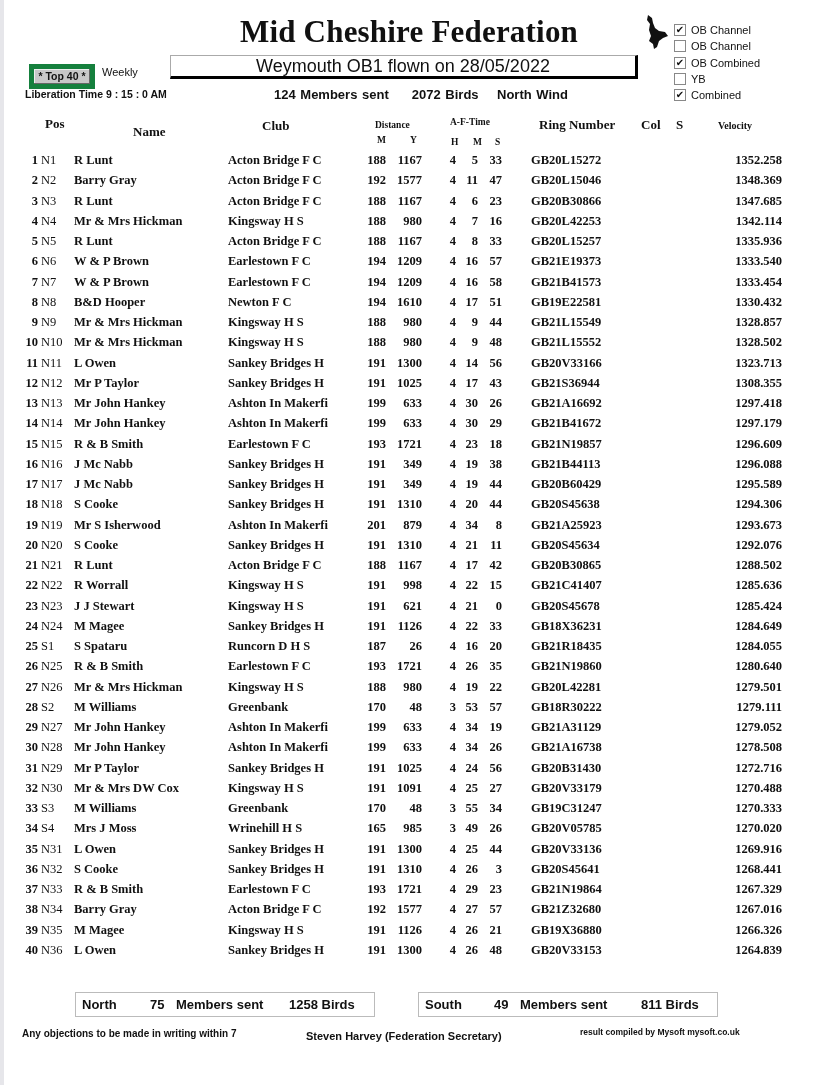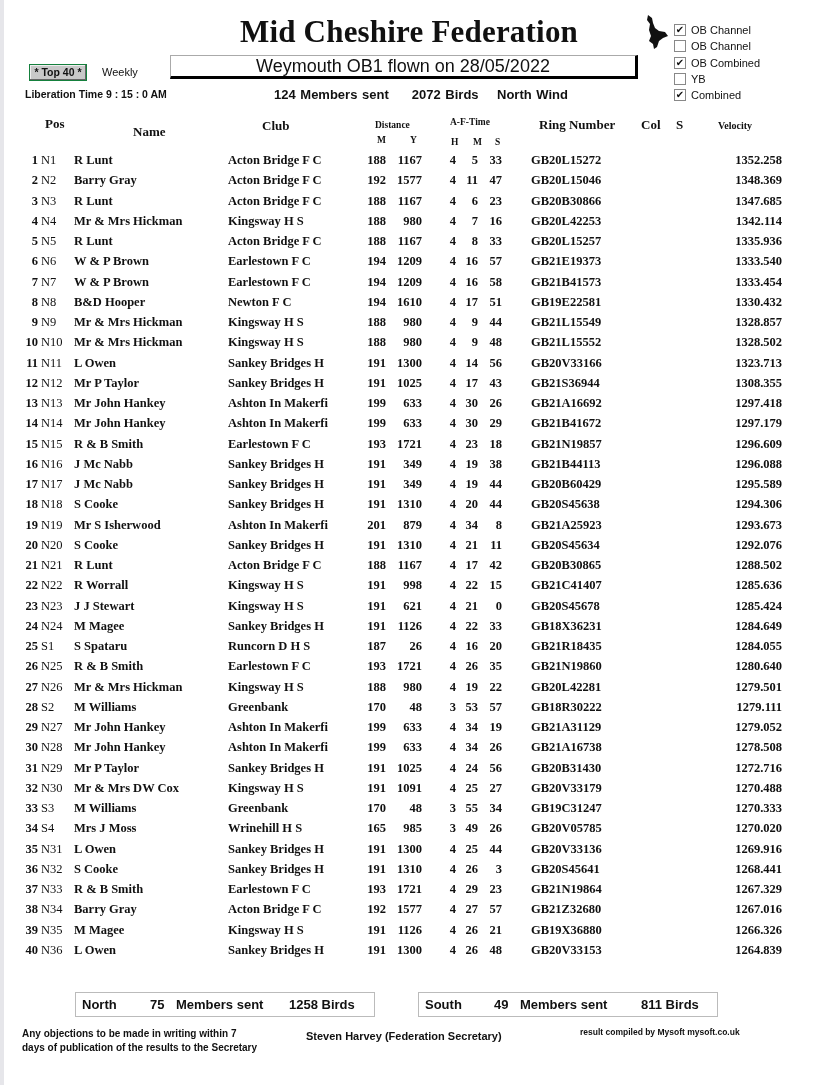--- a/index.html
+++ b/index.html
@@ -6,21 +6,21 @@
   body { width:813px; height:1085px; position:relative; overflow:hidden; color:#111; }
   .leftstrip { position:absolute; left:0; top:0; width:4px; height:1085px; background:#e6e6ea; }
   .serif { font-family: "Liberation Serif", "DejaVu Serif", serif; }
   .sans { font-family: "Liberation Sans", "DejaVu Sans", sans-serif; }
   .title { position:absolute; left:0; width:813px; top:14px; text-align:center; font-size:31px; font-weight:bold; letter-spacing:0.2px; }
   .title span { position:relative; left:-10px;margin-left:25px; }
   .bird { position:absolute; left:645px; top:14px; width:24px; height:36px; }
   .checks { position:absolute; left:674px; top:22px; font-size:11px; }
   .chk { display:flex; align-items:center; height:16.3px; }
   .box { width:10px; height:10px; border:1px solid #888; margin-right:5px; display:flex; align-items:center; justify-content:center; font-size:10px; line-height:10px; font-weight:bold; background:#fff; }
-  .top40 { position:absolute; left:29px; top:64px; width:56px; height:15px; background:#c8c8c8; border:1px solid #15803d; box-shadow: inset -1px -1px 0 #666, inset 1px 1px 0 #eee; font-size:10.5px; font-weight:bold; text-align:center; line-height:15px; }
+  .top40 { position:absolute; left:29px; top:64px; width:56px; height:15px; background:#c8c8c8; border:5px solid #15803d; box-shadow: inset -1px -1px 0 #666, inset 1px 1px 0 #eee; font-size:10.5px; font-weight:bold; text-align:center; line-height:15px; }
   .weekly { position:absolute; left:102px; top:66px; font-size:11px; }
   .racebox { position:absolute; left:170px; top:55px; width:464px; height:20px; border:1px solid #aaa; border-right:3px solid #000; border-bottom:3px solid #000; background:#fff; text-align:center; font-size:18px; line-height:20px; }
   .libtime { position:absolute; left:25px; top:88px; font-size:10.5px; font-weight:bold; }
   .sentinfo { position:absolute; left:253px; top:87px; font-size:13px; font-weight:bold; word-spacing:1px;margin-left:21px; }
   .hdr { position:absolute; font-weight:bold; }
   .h-pos { left:45px; top:116px; font-size:13px; }
   .h-name { left:133px; top:116px; font-size:13px;margin-top:8px; }
   .h-club { left:262px; top:118px; font-size:13px; }
   .h-dist { left:375px; top:120px; font-size:9.5px; }
   .h-m { left:377px; top:135px; font-size:9.5px; }
@@ -647,16 +647,15 @@
 </div>
 <div class="sumbox sum-s sans">
   <span style="left:6px">South</span>
   <span style="left:75px">49</span>
   <span style="left:101px">Members  sent</span>
   <span style="left:222px">811 Birds</span>
 </div>
 
 <div class="footer-left sans">
   <div>Any objections to be made in writing within 7</div>
-  <div>days of publication of the results to the Secretary</div>
 </div>
 <div class="footer-mid sans">Steven Harvey  (Federation Secretary)</div>
 <div class="footer-right sans">result compiled by Mysoft mysoft.co.uk</div>
 
 </body></html>

